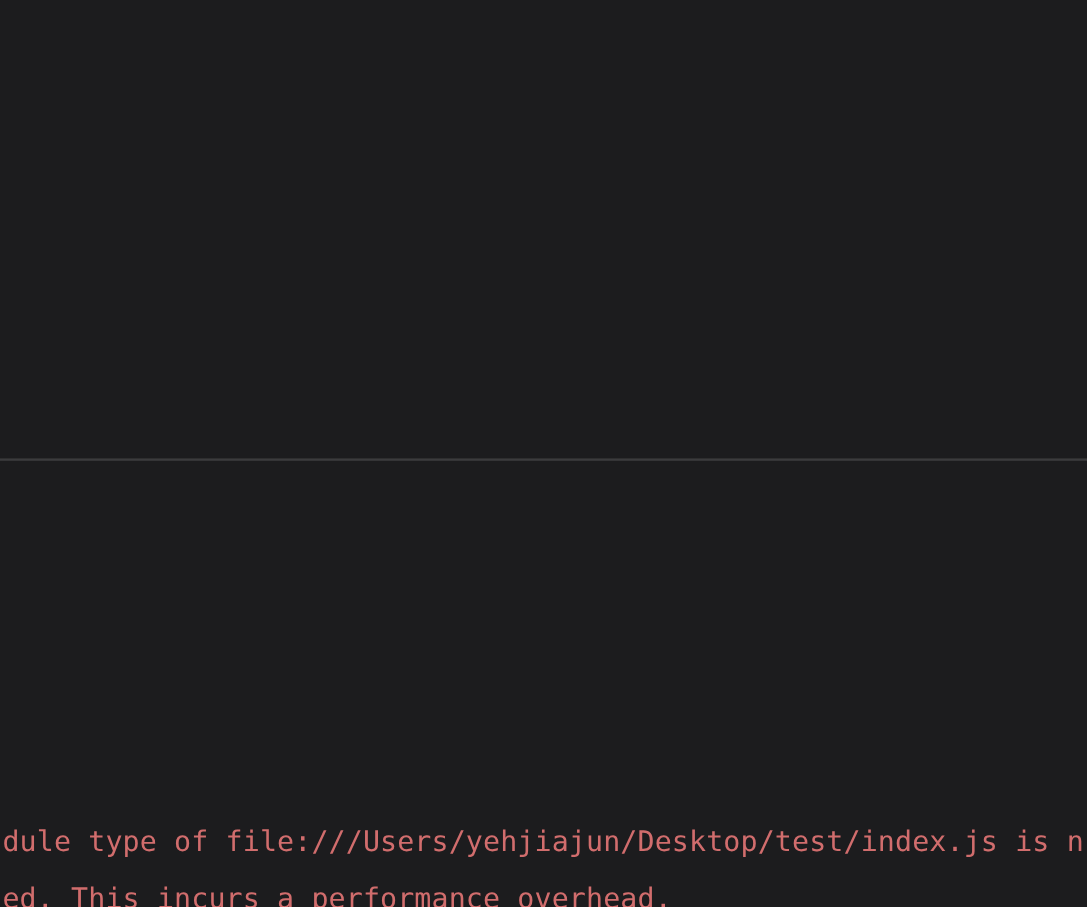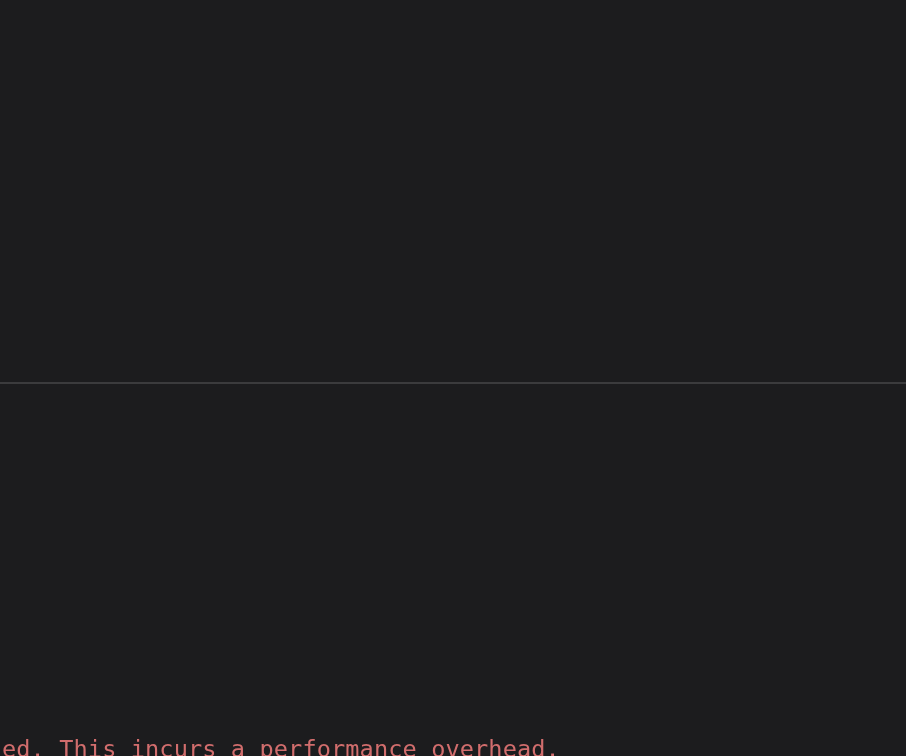--- a/index.html
+++ b/index.html
@@ -53,18 +53,19 @@
 <body>
 
 <div class="screen">
 
   <div class="pane upper"></div>
 
   <div class="divider"></div>
 
   <div class="pane lower">
 
+    <div class="term-line line1">dule type of file:///Users/yehjiajun/Desktop/test/index.js is n</div>
 
     <div class="term-line line2">ed. This incurs a performance overhead.</div>
 
   </div>
 
 </div>
 
 </body></html>

